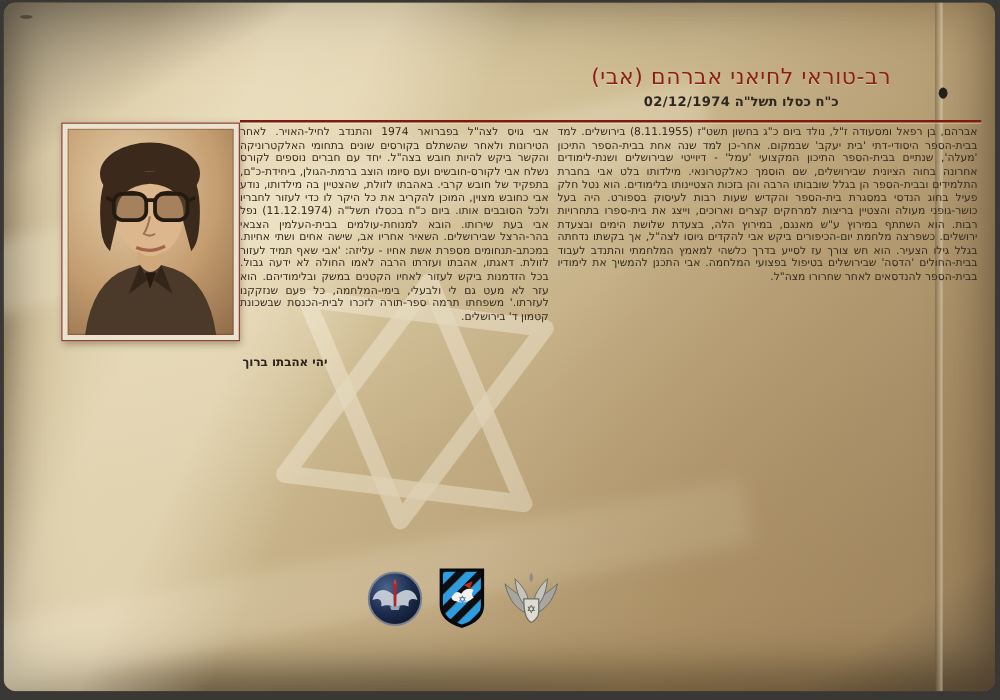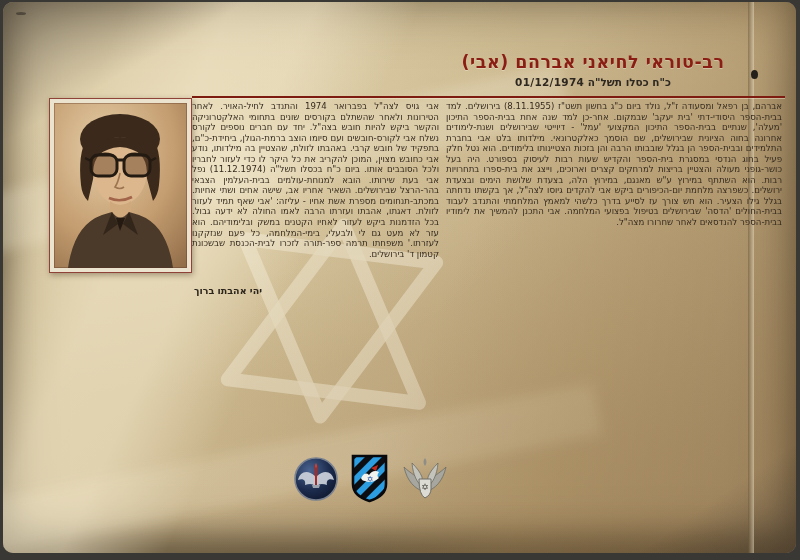--- a/index.html
+++ b/index.html
@@ -31,21 +31,21 @@
   
   .flag-stripe{position:absolute;pointer-events:none;}
   .stripe-a{left:-30px;top:128px;width:600px;height:58px;transform:rotate(-13deg);
     background:rgba(248,242,222,.24);filter:blur(6px);}
   .stripe-b{left:-20px;top:440px;width:620px;height:52px;transform:rotate(-11deg);
     background:rgba(248,242,222,.18);filter:blur(7px);}
   .star-wrap{position:absolute;left:222px;top:212px;width:214px;height:214px;
     transform:rotate(7deg);opacity:.5;pointer-events:none;}
   
   .header{position:absolute;left:420px;top:50px;width:340px;text-align:center;direction:rtl;}
-  .title{font-size:17.5px;font-weight:bold;color:#8b1e14;letter-spacing:.5px;
+  .title{font-size:17.5px;font-weight:normal;color:#8b1e14;letter-spacing:.5px;
     text-shadow:0 1px 0 rgba(255,250,235,.35);margin:0;}
   .dates{margin-top:4px;font-size:10.5px;font-weight:bold;color:#2e2820;direction:rtl;}
   .dates .greg{letter-spacing:.3px;}
   .rule{position:absolute;left:189px;top:94px;width:593px;height:2px;background:#7d1b11;
     box-shadow:0 1px 0 rgba(255,245,225,.4);}
   
   .photo-frame{position:absolute;left:46px;top:96px;width:133px;height:165px;
     background:#ece3cf;border:1px solid #8e4238;padding:4px;box-sizing:content-box;
     box-shadow:1px 2px 6px rgba(60,40,20,.4);}
   .photo-frame svg{display:block;}
@@ -80,21 +80,21 @@
     <div class="overlay band2"></div>
     <div class="overlay corner-shade"></div>
     <div class="crease"></div>
     <div class="speck" style="left:748px;top:68px;width:7px;height:9px;"></div>
     <div class="speck" style="left:13px;top:10px;width:10px;height:3px;opacity:.5;"></div>
 
     <div class="header">
       <h1 class="title">רב-טוראי לחיאני אברהם (אבי)</h1>
       <div class="dates">
         <span>כ"ח כסלו תשל"ה</span>
-        <span class="greg">01/12/1974</span>
+        <span class="greg">02/12/1974</span>
       </div>
     </div>
     <div class="rule"></div>
 
     <div class="photo-frame">
       <svg width="133" height="165" viewBox="0 0 133 165">
         <defs>
           <radialGradient id="pbg" cx="38%" cy="28%" r="95%">
             <stop offset="0%" stop-color="#e6cfa9"></stop>
             <stop offset="55%" stop-color="#c49d70"></stop>

